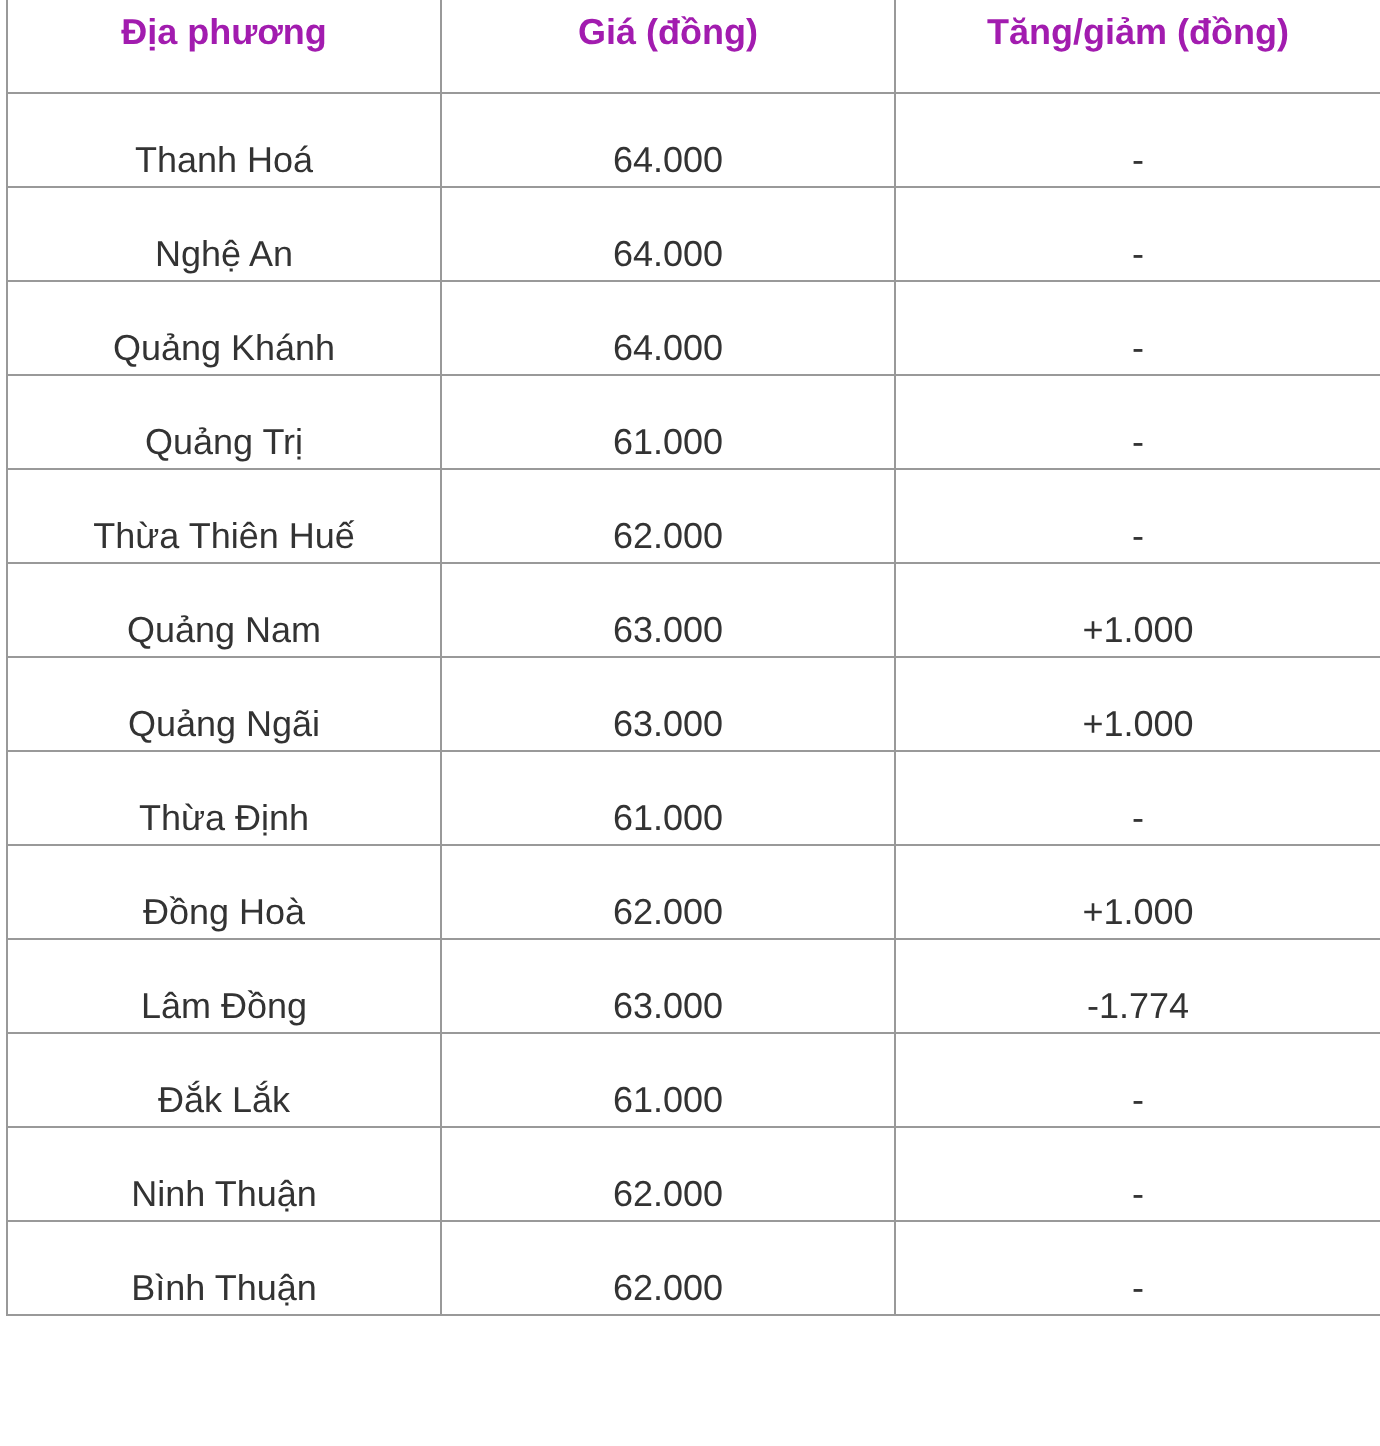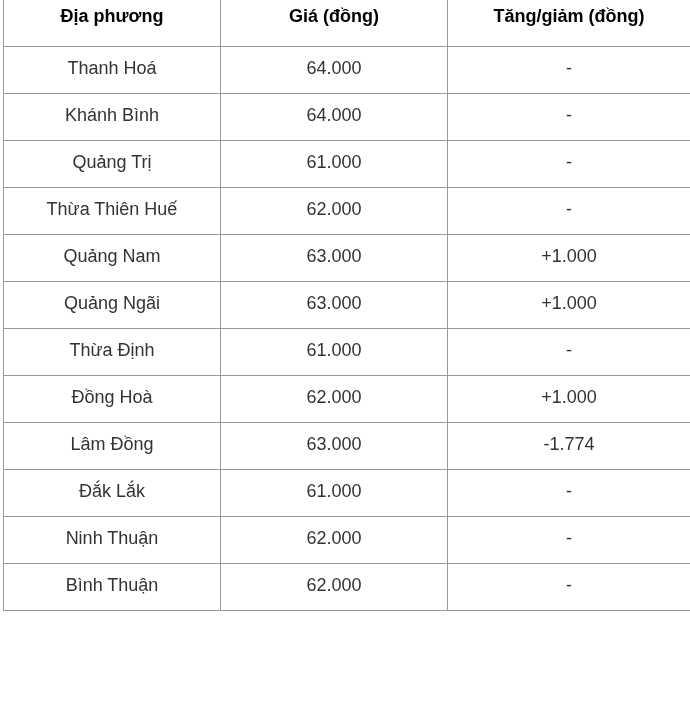--- a/index.html
+++ b/index.html
@@ -30,28 +30,28 @@
       vertical-align: top;
       padding: 0;
       font-size: 18px;
       line-height: 22px;
     }
     table.price-table th {
       font-weight: bold;
       height: 46px;
       padding-top: 5px;
       box-sizing: border-box;
-      color: #000000;
+      color: #a21caf;
     }
     table.price-table thead tr th {
       border-top: none;
     }
     table.price-table td {
       height: 47px;
-      padding-top: 10px;
+      padding-top: 22px;
       box-sizing: border-box;
     }
     col.c1 { width: 217px; }
     col.c2 { width: 227px; }
     col.c3 { width: 243px; }
   </style>
 </head>
 <body>
 
 <div class="wrap">
@@ -68,21 +68,26 @@
         <th>Tăng/giảm (đồng)</th>
       </tr>
     </thead>
     <tbody>
       <tr>
         <td>Thanh Hoá</td>
         <td>64.000</td>
         <td>-</td>
       </tr>
       <tr>
-        <td>Khánh Bình</td>
+        <td>Nghệ An</td>
+        <td>64.000</td>
+        <td>-</td>
+      </tr>
+      <tr>
+        <td>Quảng Khánh</td>
         <td>64.000</td>
         <td>-</td>
       </tr>
       <tr>
         <td>Quảng Trị</td>
         <td>61.000</td>
         <td>-</td>
       </tr>
       <tr>
         <td>Thừa Thiên Huế</td>

